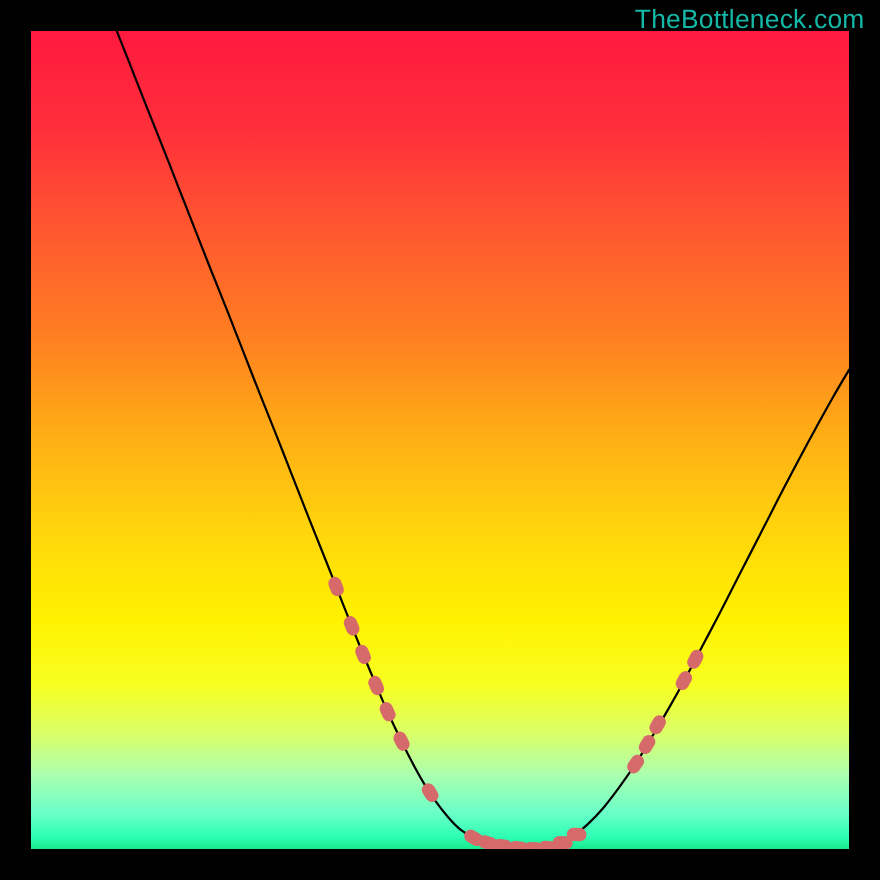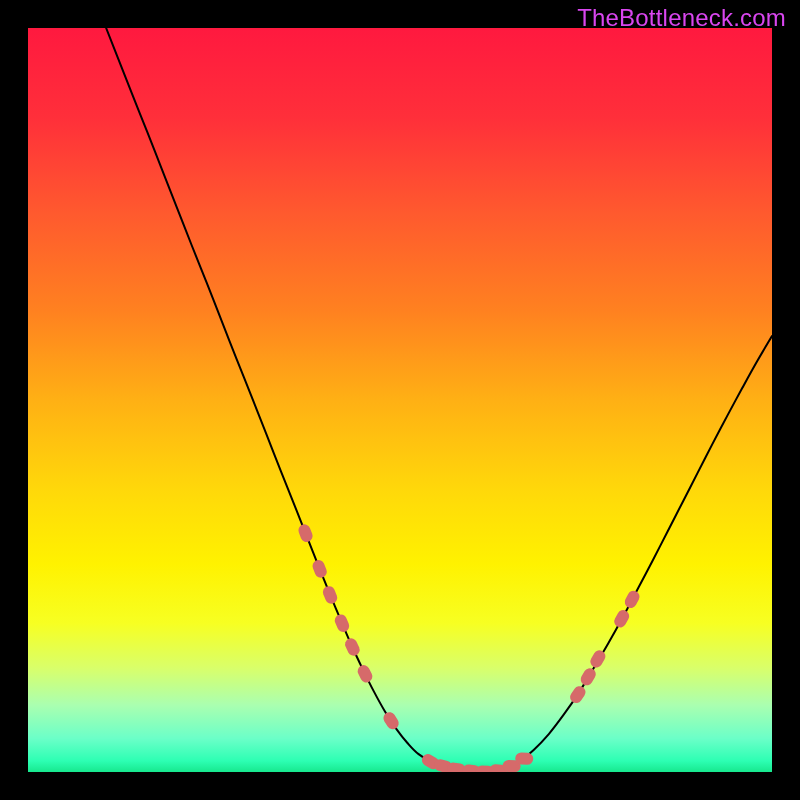--- a/index.html
+++ b/index.html
@@ -30,21 +30,21 @@
     inset: 0;
   }
   svg.curves {
     position: absolute;
     inset: 0;
   }
   .watermark {
     position: absolute;
     top: 4px;
     right: 14px;
-    color: #d946ef;
+    color: #14b8a6;
     font-size: 24px;
     font-weight: 500;
     letter-spacing: 0.2px;
     user-select: none;
     text-align: center;
   }
 </style>
 </head>
 <body>
 

